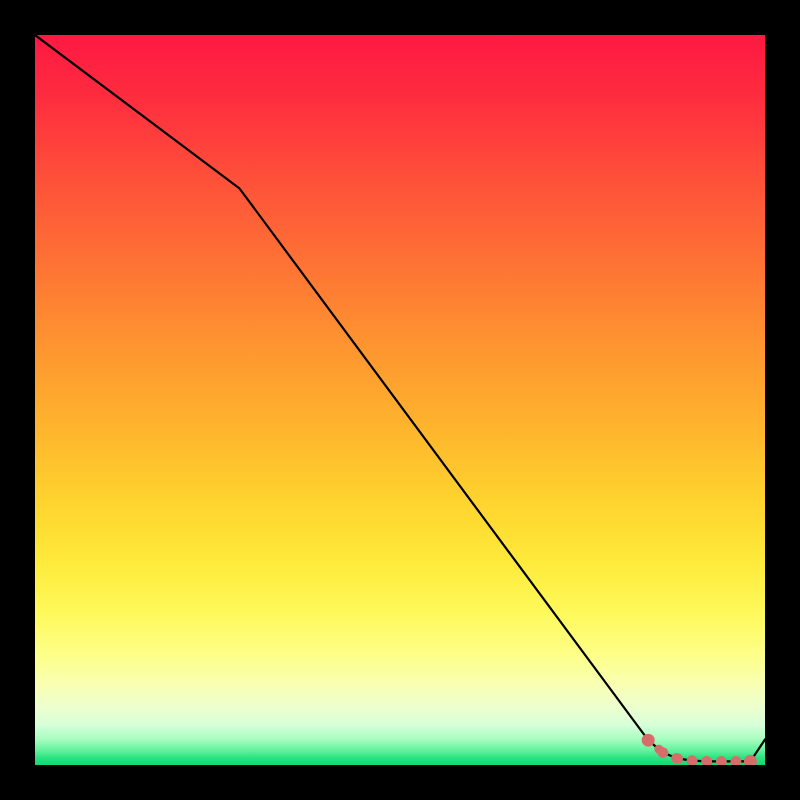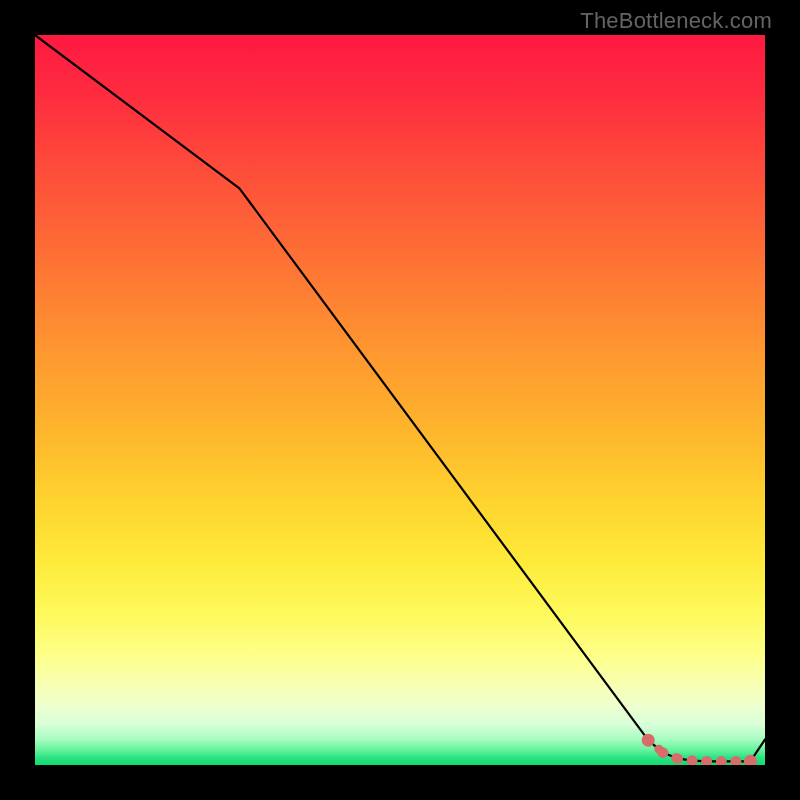--- a/index.html
+++ b/index.html
@@ -92,14 +92,13 @@
           <circle cx="642.40" cy="723.43" r="5.3" fill="#d66d6a"></circle>
           <circle cx="657.00" cy="725.62" r="5.3" fill="#d66d6a"></circle>
           <circle cx="671.60" cy="726.35" r="5.3" fill="#d66d6a"></circle>
           <circle cx="686.20" cy="726.35" r="5.3" fill="#d66d6a"></circle>
           <circle cx="700.80" cy="726.35" r="5.3" fill="#d66d6a"></circle>
           <circle cx="715.40" cy="726.35" r="6.5" fill="#d66d6a"></circle>
         </g>
     </svg>
   </div>
 
-  <div class="watermark">TheBottleneck.com</div>
 </div>
 
 </body></html>

